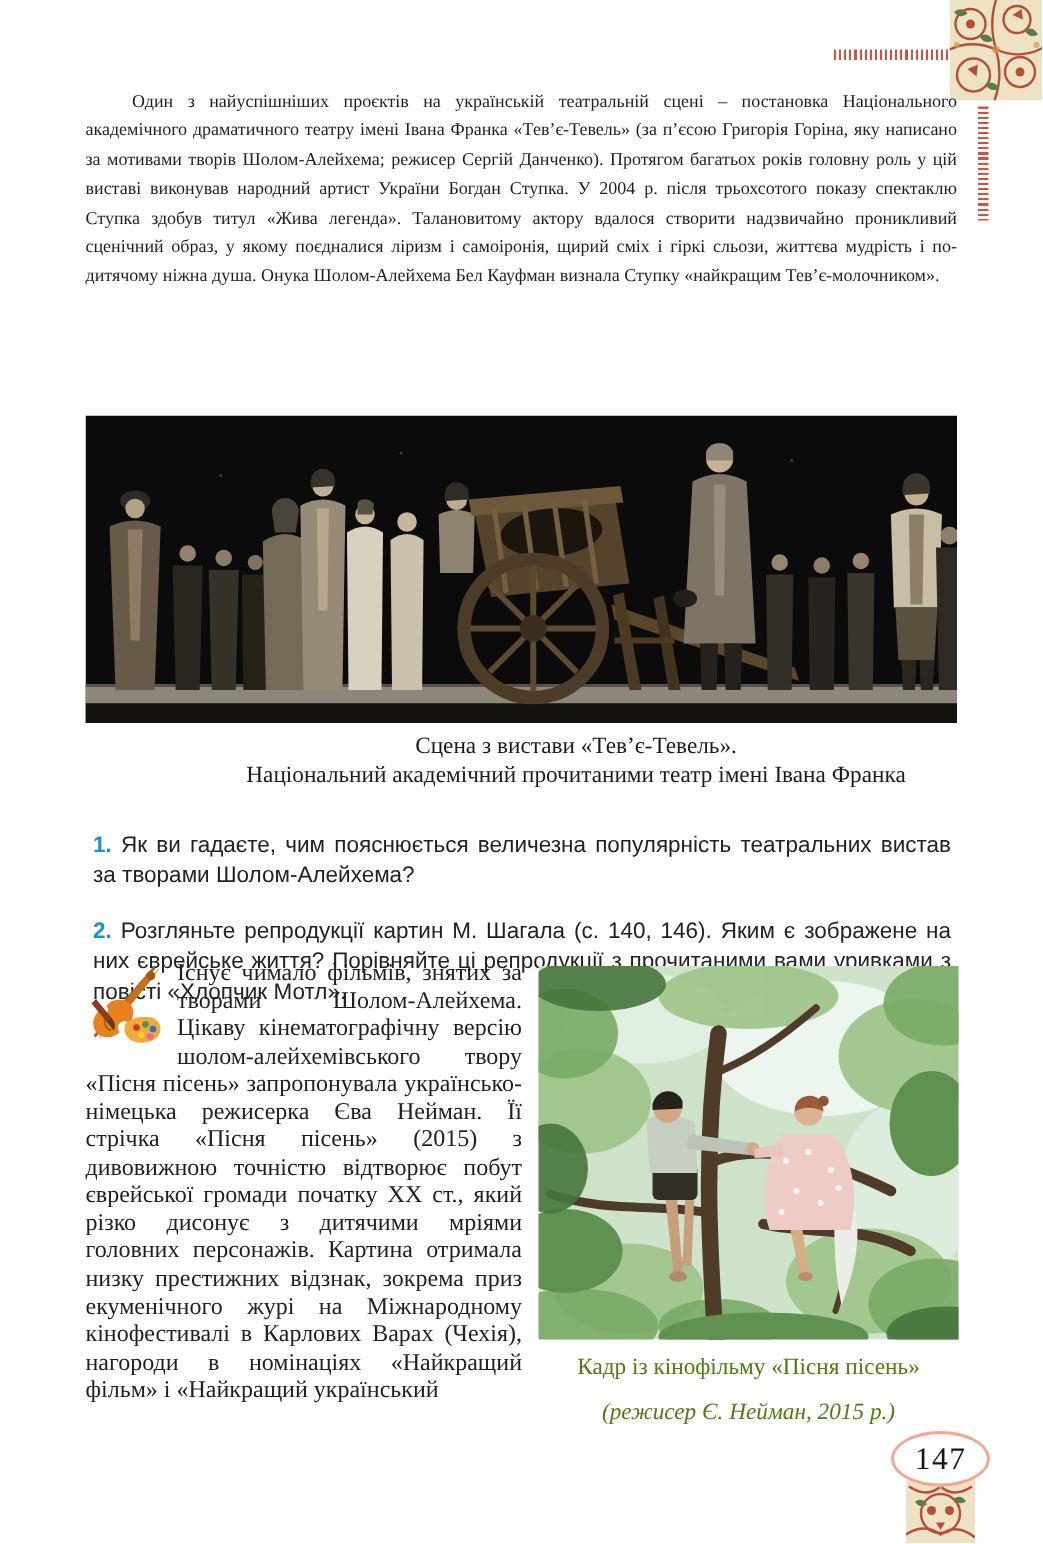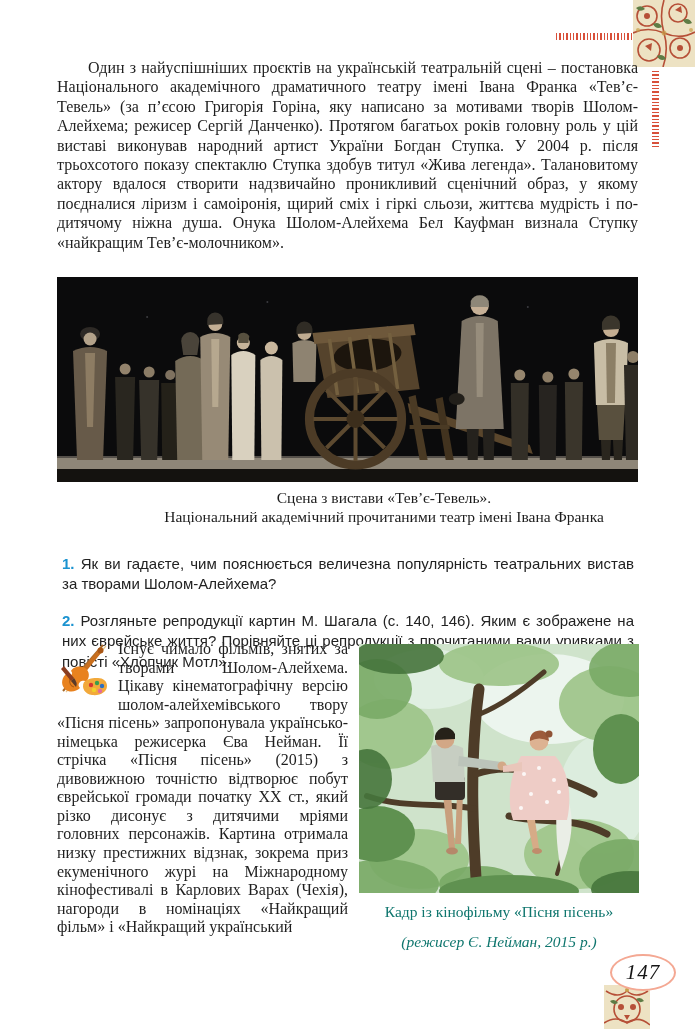--- a/index.html
+++ b/index.html
@@ -18,21 +18,21 @@
     background:repeating-linear-gradient(90deg, var(--accent,#d8503a) 0 1.4px, transparent 1.4px 3.4px);
   }
   .dash-v {
     position:absolute; left:652px; top:71px; width:7px; height:76px;
     background:repeating-linear-gradient(180deg, var(--accent,#d8503a) 0 1.4px, transparent 1.4px 3.4px);
   }
 
   
   .intro {
     position:absolute; left:57px; top:58px; width:581px; margin:0;
-    font-size:16px; line-height:19.4px; text-align:justify; text-indent:31px;
+    font-size:12px; line-height:19.4px; text-align:justify; text-indent:31px;
   }
 
   
   .theater-fig { position:absolute; left:57px; top:277px; width:654px; margin:0; }
   .photo-bw { width:581px; height:205px; }
   .photo-bw svg { display:block; width:100%; height:100%; }
   .theater-fig figcaption { margin-top:7px; text-align:center; font-size:15.5px; line-height:18.5px; color:#1c1c1c; }
 
   
   .questions {
@@ -47,29 +47,29 @@
   .film-text {
     position:absolute; left:57px; top:640px; width:291px;
     font-size:16px; line-height:18.55px; text-align:justify; margin:0;
   }
   .arts-icon { float:left; width:52px; height:56px; margin:1px 9px 2px 0; }
   .arts-icon svg { display:block; width:100%; height:100%; }
 
   .film-fig { position:absolute; left:359px; top:644px; width:280px; margin:0; }
   .photo-color { width:280px; height:249px; }
   .photo-color svg { display:block; width:100%; height:100%; }
-  .film-fig figcaption { margin-top:9px; text-align:center; font-size:15.5px; line-height:19px; color:#0f766e; }
+  .film-fig figcaption { margin-top:9px; text-align:center; font-size:15.5px; line-height:19px; color:#4d7c0f; }
   .ital { font-style:italic;margin-top:11px; }
 
   
   .pagenum {
-    position:absolute; left:610px; top:954px; width:62px; height:33px; z-index:2;
+    position:absolute; left:594px; top:954px; width:62px; height:33px; z-index:2;
     background:#fff; border:2px solid #f4a893; border-radius:50%;
     display:flex; align-items:center; justify-content:center;
-    font-size:21px; letter-spacing:1px; color:#151515;font-style:italic;
+    font-size:21px; letter-spacing:1px; color:#151515;
   }
 </style>
 </head>
 <body>
 
 <div class="page" style="--accent: #d8503a; --qblue: #1b93d0;">
 
   <div class="orn orn-top">
     <svg viewBox="0 0 62 67" preserveAspectRatio="none">
       <rect width="62" height="67" fill="#ede2c3"></rect>

